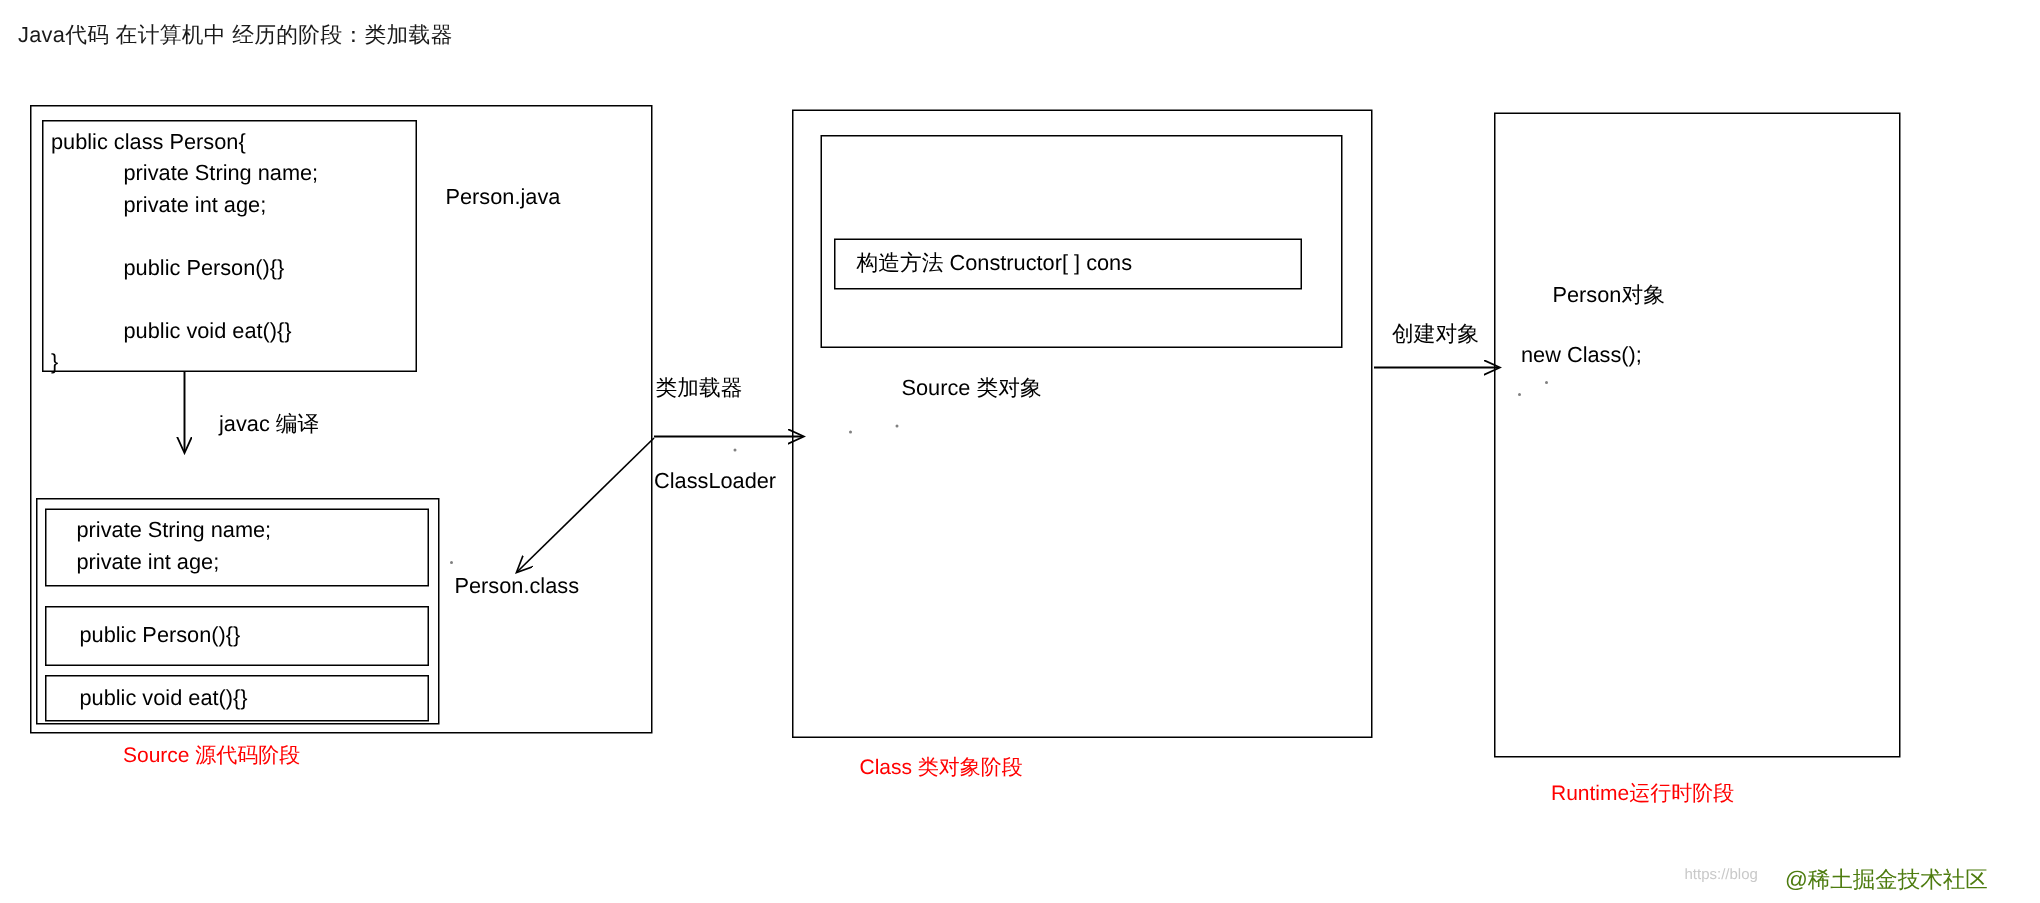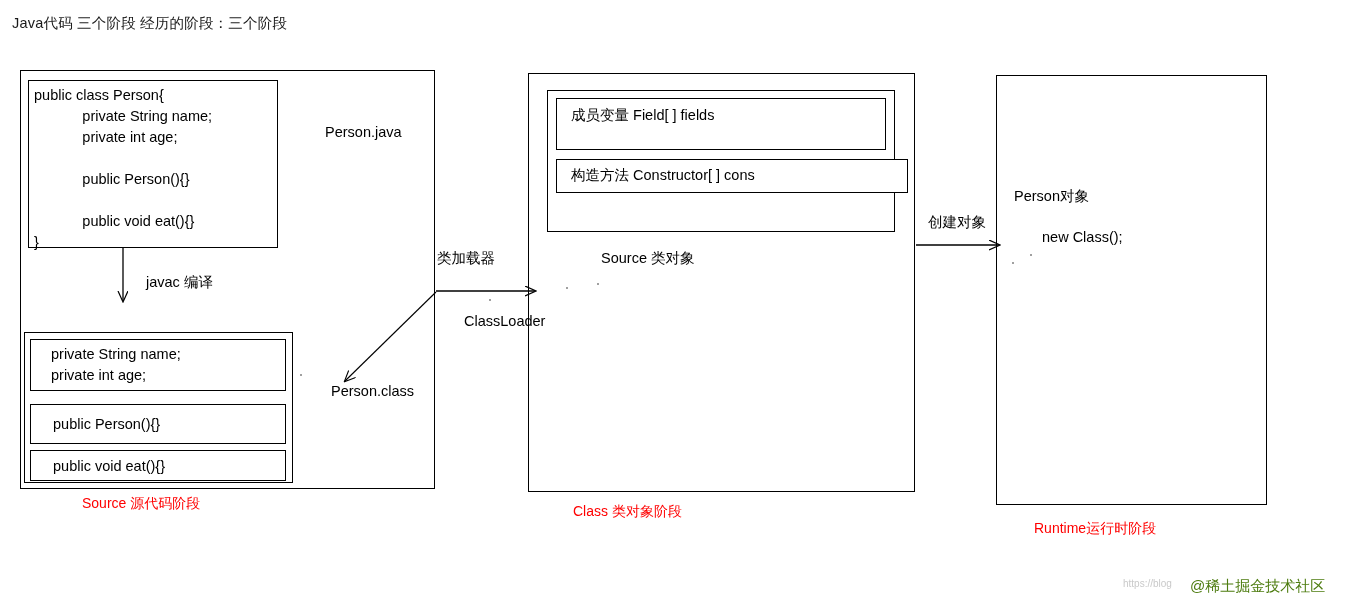--- a/index.html
+++ b/index.html
@@ -41,21 +41,20 @@
   .code-line {
     font-size: 14.5px;
     line-height: 21px;
     white-space: pre;
     color: #000;
   }
   .lbl {
     font-size: 14.5px;
     white-space: nowrap;
     color: #000;
-    margin-left: 28px;
   }
   .lbl-cjk { font-size: 14.5px; white-space: nowrap; color:#000; }
   .red-lbl {
     font-size: 14px;
     color: #ff0000;
     white-space: nowrap;
     font-weight: 500;
   }
   
   #arrows {
@@ -76,21 +75,21 @@
   }
   .dotspeck {
     width: 2px; height: 2px; background: #808080; border-radius: 50%;
   }
 </style>
 </head>
 <body>
 
 <div id="canvas">
 
-  <div class="abs title">Java代码 三个阶段 经历的阶段：三个阶段</div>
+  <div class="abs title">Java代码 在计算机中 经历的阶段：类加载器</div>
 
   <div class="abs panel" style="left:20px; top:70px; width:415px; height:419px;"></div>
 
   <div class="abs box" style="left:28px; top:80px; width:250px; height:168px;"></div>
   <div class="abs" style="left:34px; top:85px; width:244px;">
     <div class="code-line">public class Person{</div>
     <div class="code-line">            private String name;</div>
     <div class="code-line">            private int age;</div>
     <div class="code-line" style="height:21px;"></div>
     <div class="code-line">            public Person(){}</div>
@@ -122,38 +121,35 @@
 
   <div class="abs red-lbl" style="left:82px; top:495px;">Source 源代码阶段</div>
 
   <div class="abs lbl-cjk" style="left:437px; top:249px;text-align:right;">类加载器</div>
   <div class="abs lbl" style="left:436px; top:313px;">ClassLoader</div>
 
   <div class="abs panel" style="left:528px; top:73px; width:387px; height:419px;"></div>
 
   <div class="abs box" style="left:547px; top:90px; width:348px; height:142px;"></div>
 
-  <div class="abs box" style="left:556px; top:98px; width:330px; height:52px;">
-    <div class="lbl-cjk" style="margin:7px 0 0 14px;">成员变量  Field[ ] fields</div>
-  </div>
 
-  <div class="abs box" style="left:556px; top:159px; width:352px; height:34px;">
+  <div class="abs box" style="left:556px; top:159px; width:312px; height:34px;">
     <div class="lbl-cjk" style="margin:6px 0 0 14px;">构造方法  Constructor[ ] cons</div>
   </div>
 
 
   <div class="abs lbl-cjk" style="left:601px; top:249px;">Source 类对象</div>
 
   <div class="abs red-lbl" style="left:573px; top:503px;">Class 类对象阶段</div>
 
   <div class="abs lbl-cjk" style="left:928px; top:213px;">创建对象</div>
 
   <div class="abs panel" style="left:996px; top:75px; width:271px; height:430px;"></div>
 
-  <div class="abs lbl-cjk" style="left:1014px; top:187px;">Person对象</div>
+  <div class="abs lbl-cjk" style="left:1035px; top:187px;">Person对象</div>
   <div class="abs lbl" style="left:1014px; top:229px;">new Class();</div>
 
   <div class="abs dotspeck" style="left:1012px; top:262px;"></div>
   <div class="abs dotspeck" style="left:1030px; top:254px;"></div>
 
   <div class="abs red-lbl" style="left:1034px; top:520px;">Runtime运行时阶段</div>
 
   <div class="abs dotspeck" style="left:566px; top:287px;"></div>
   <div class="abs dotspeck" style="left:597px; top:283px;"></div>
   <div class="abs dotspeck" style="left:489px; top:299px;"></div>

